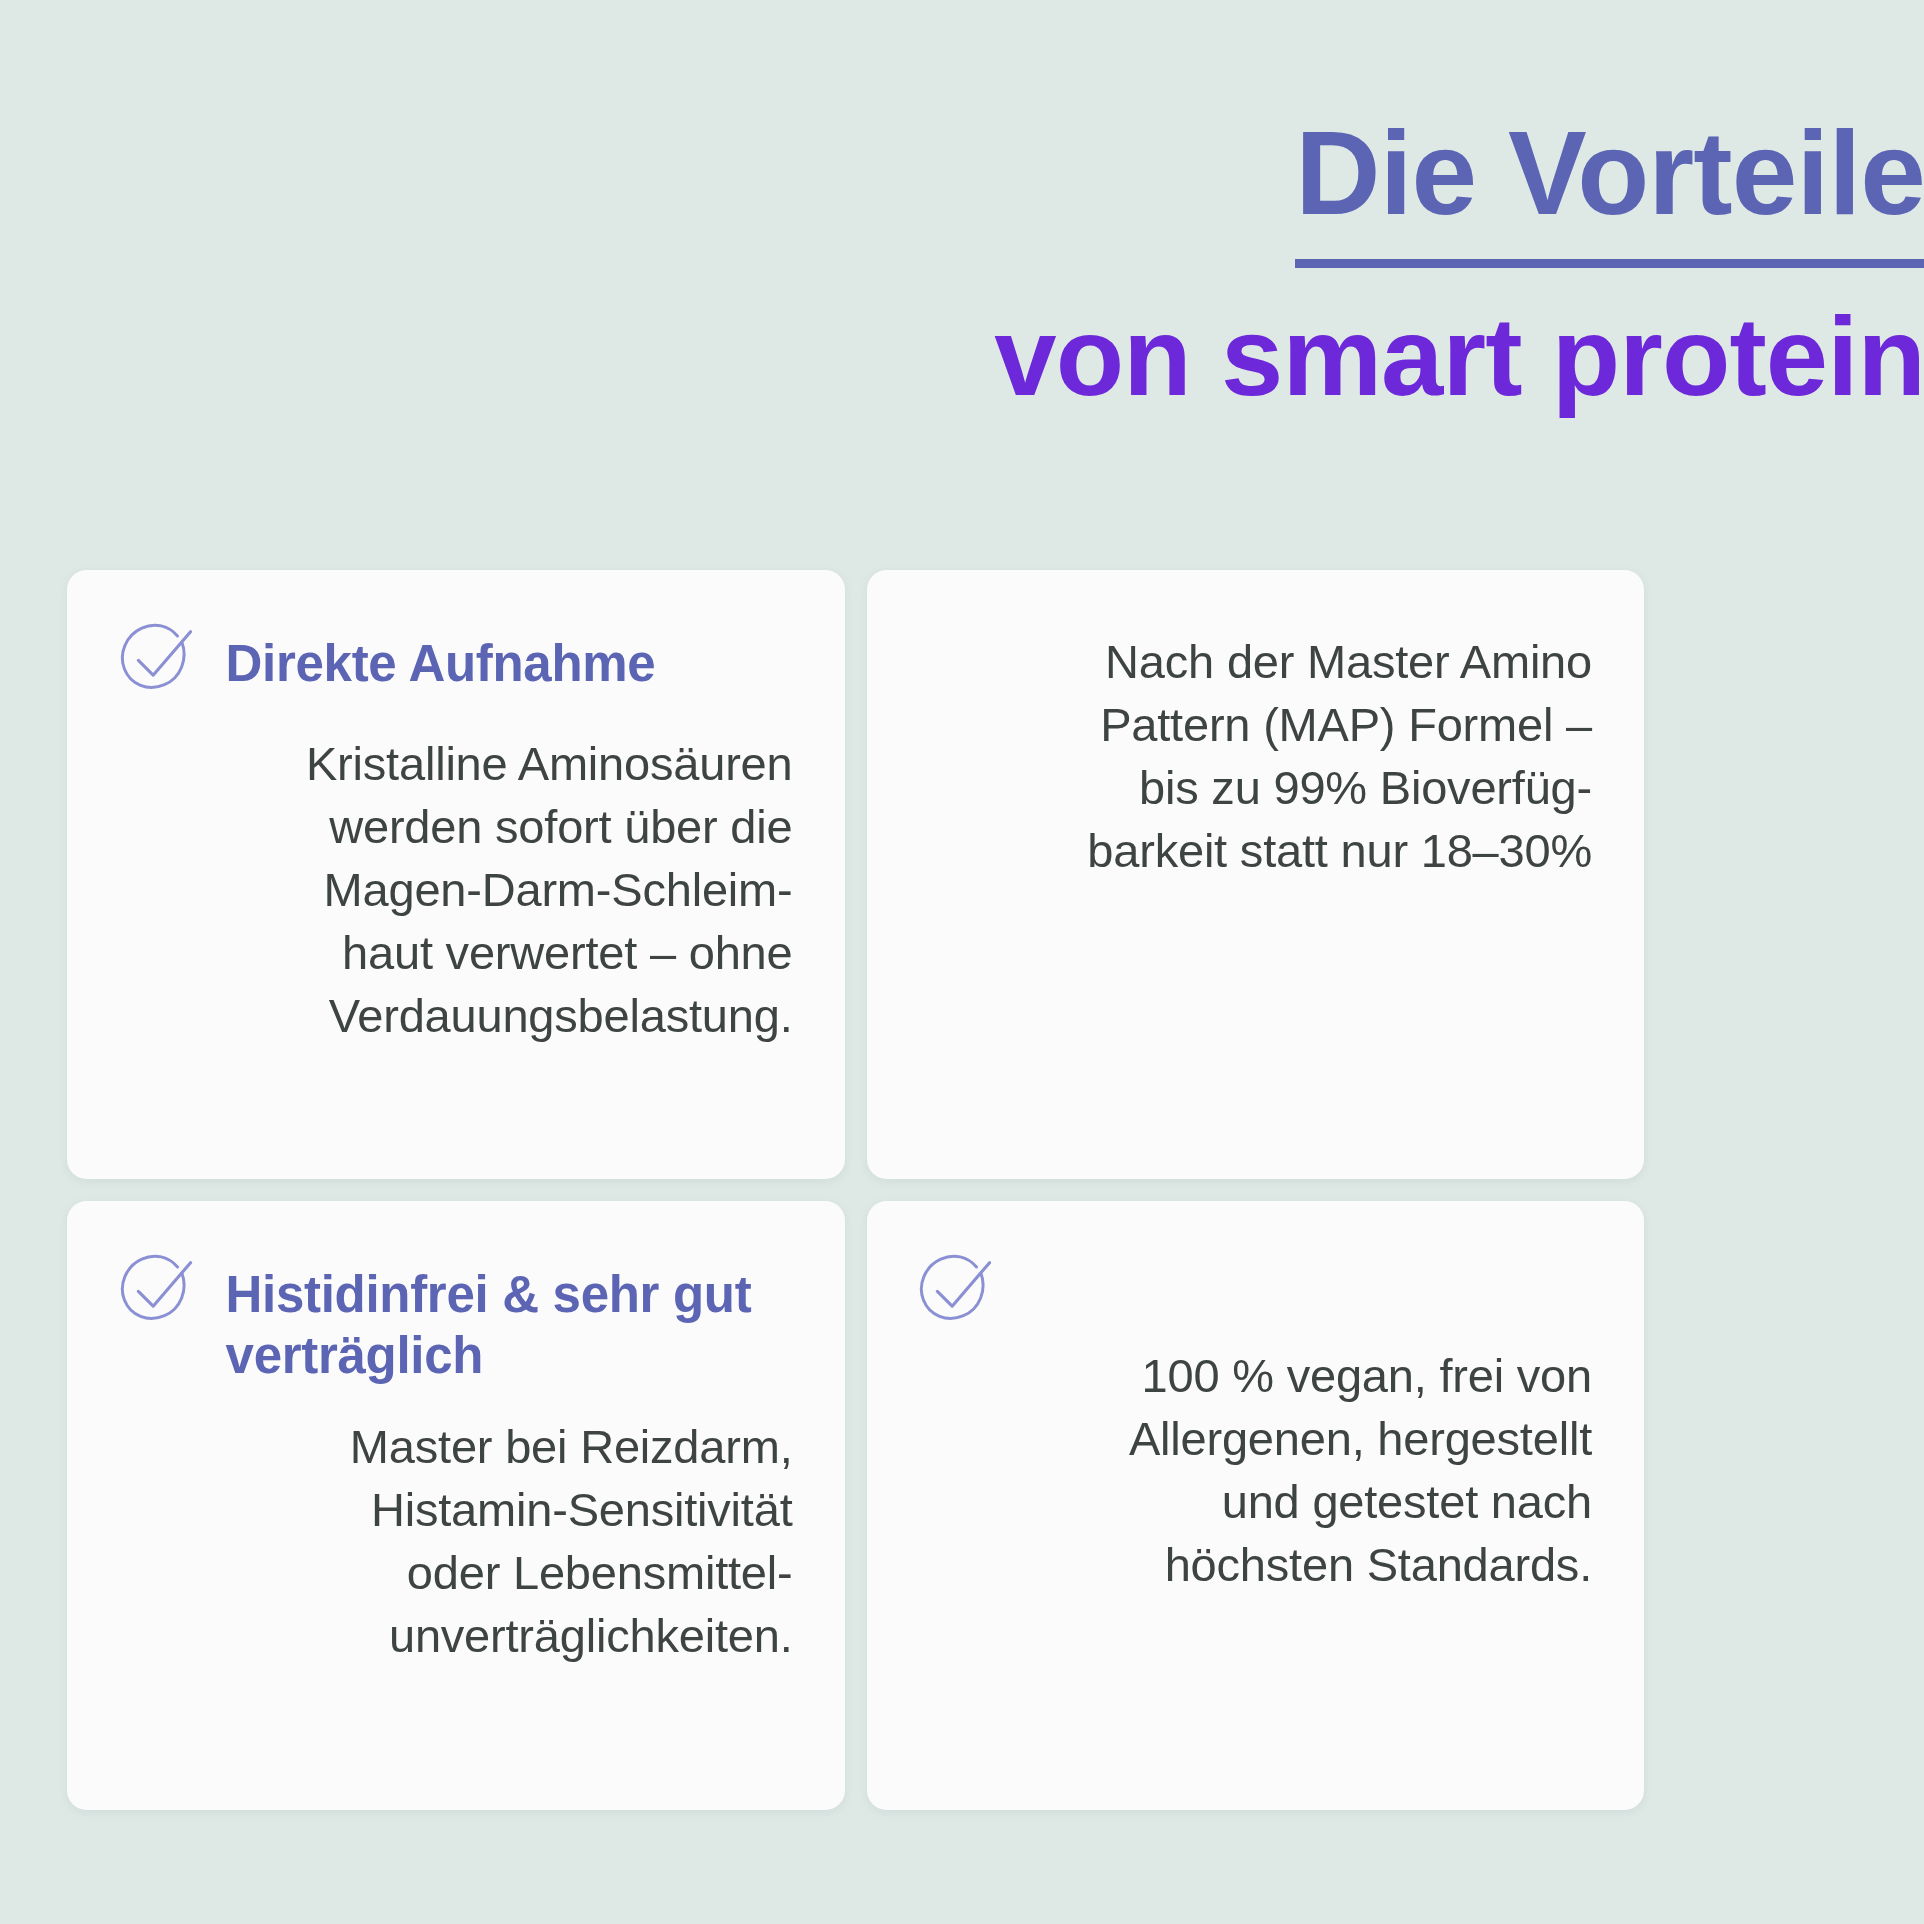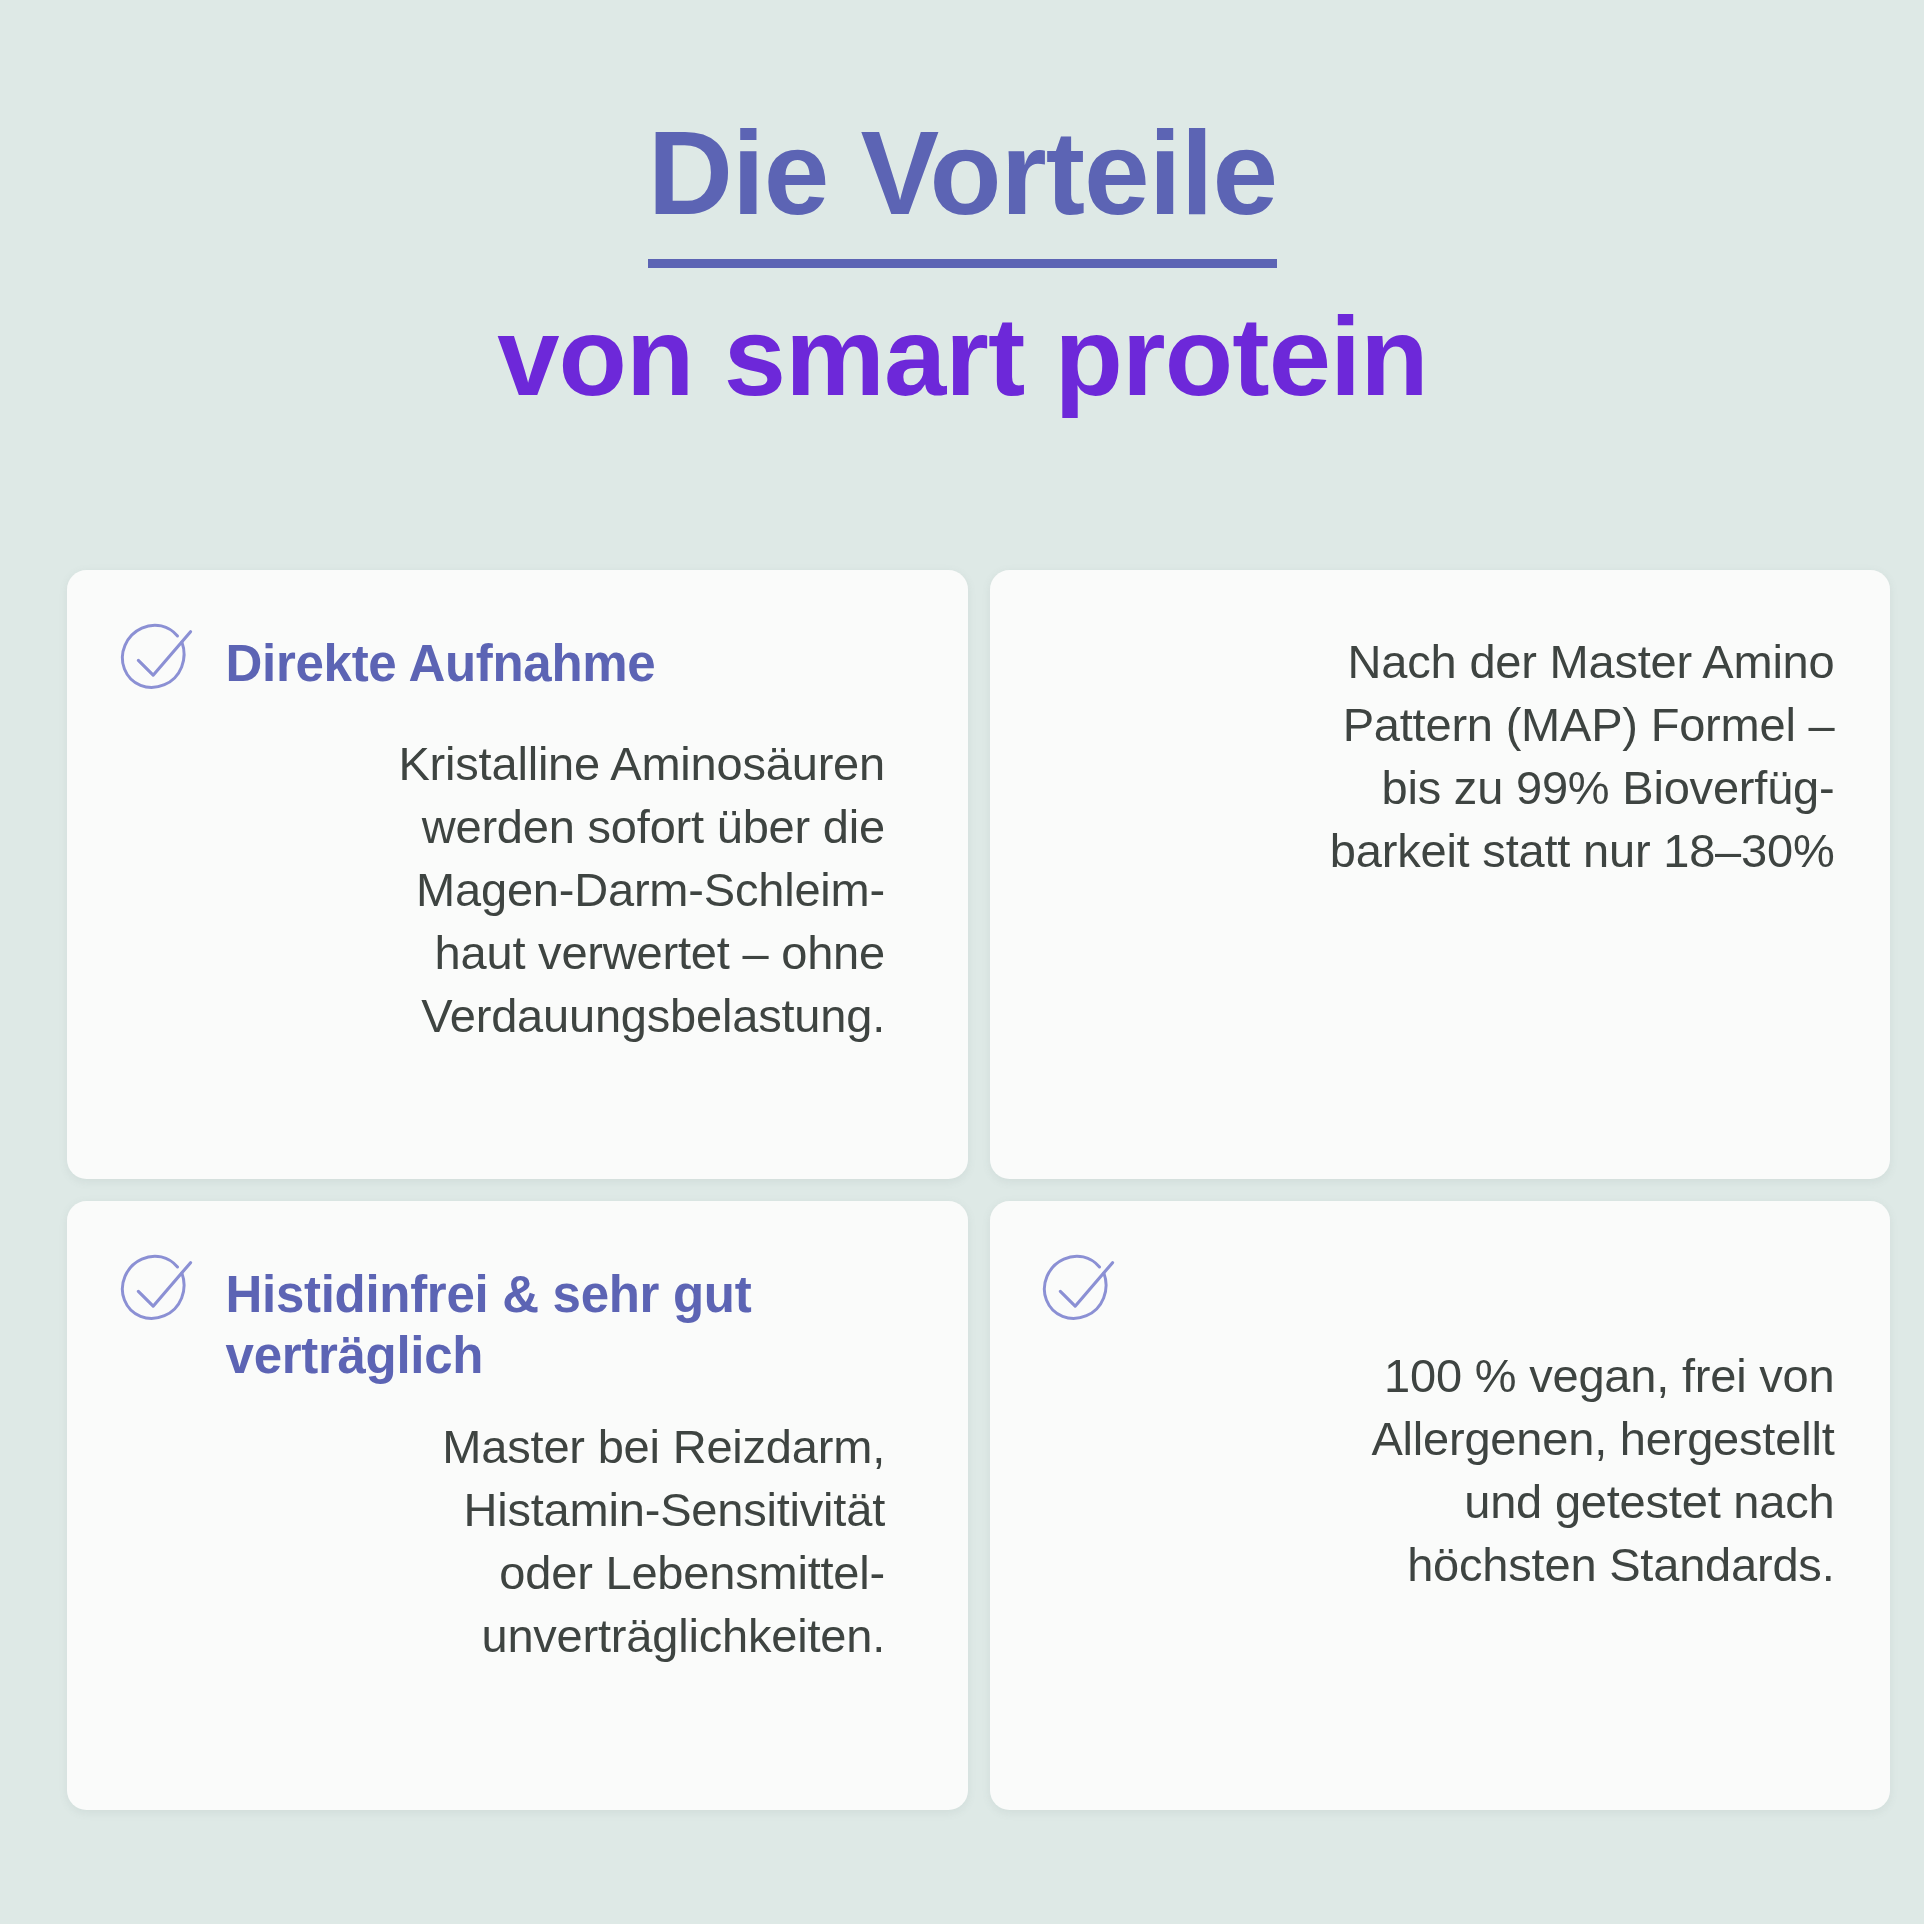--- a/index.html
+++ b/index.html
@@ -22,21 +22,21 @@
     height: 1925px;
     background: #dee9e6;
   }
 
   
   .header {
     position: absolute;
     top: 107px;
     left: 0;
     width: 1925px;
-    text-align: center;
+    text-align: right;
   }
 
   .title-line-1 {
     display: inline-block;
     font-size: 118px;
     font-weight: 700;
     letter-spacing: -0.9px;
     color: #5c64b4;
     line-height: 1.12;
     padding-bottom: 19.6px;
@@ -50,21 +50,21 @@
     letter-spacing: -0.9px;
     color: #6d28d9;
     line-height: 1.14;
   }
 
   
   .grid {
     position: absolute;
     top: 570px;
     left: 67px;
-    width: 1823px;
+    width: 1577px;
     display: grid;
     grid-template-columns: 1fr 1fr;
     grid-template-rows: 609px 609px;
     column-gap: 31px;
     row-gap: 28.5px;
     gap: 22px;
   }
 
   .card {
     background: #fafbfa;

